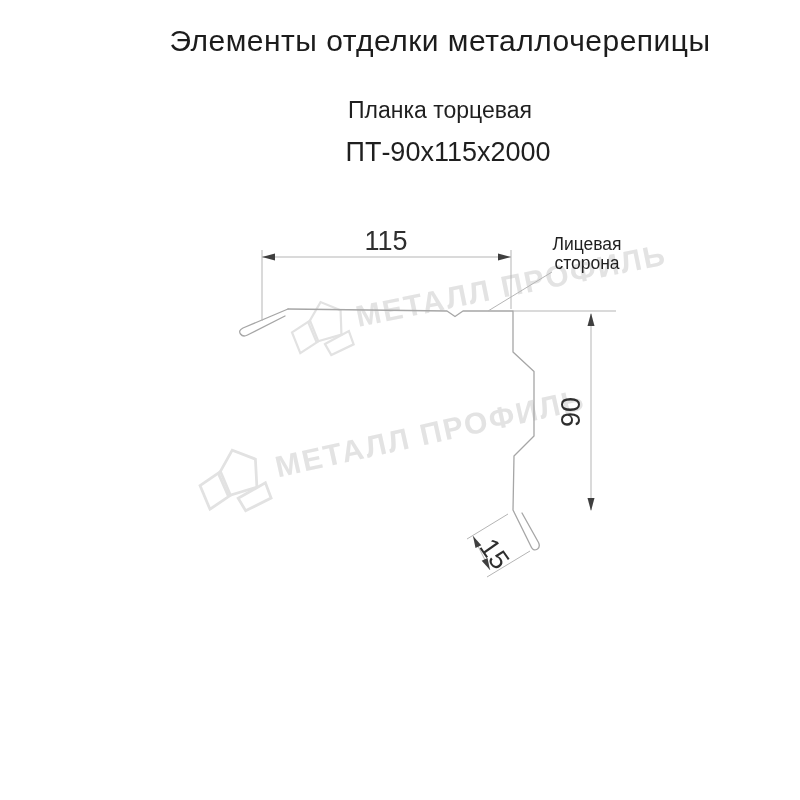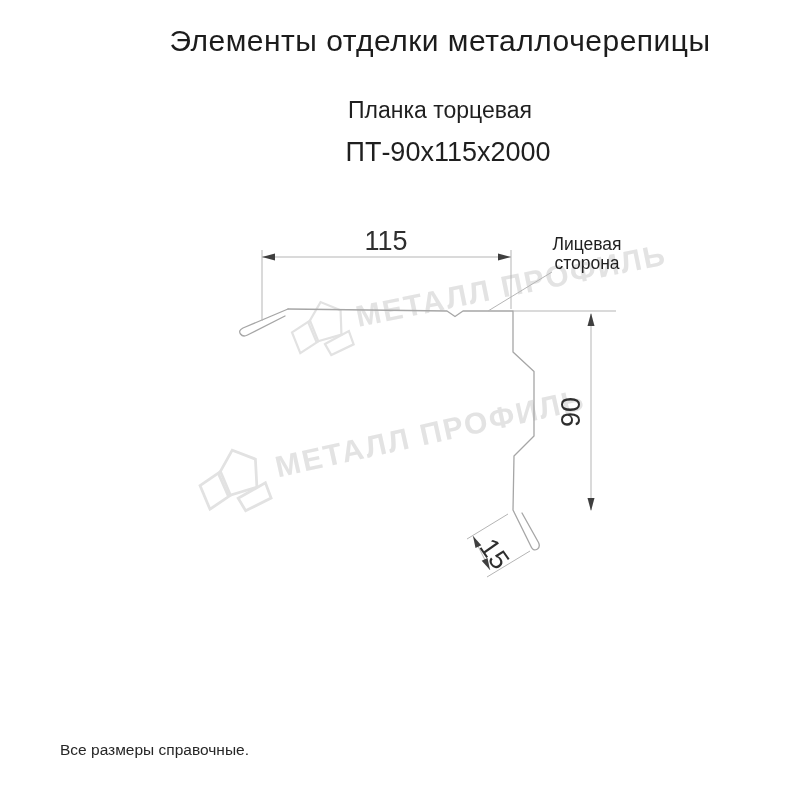--- a/index.html
+++ b/index.html
@@ -85,16 +85,15 @@
     </g>
 
     <g>
       <line class="thin" x1="448" y1="311" x2="512" y2="272"></line>
       <text class="lbl" x="547" y="250" text-anchor="middle">Лицевая</text>
       <text class="lbl" x="547" y="269" text-anchor="middle">сторона</text>
     </g>
   </svg>
 
   <div class="footer">
-    <div>Все размеры справочные.</div>
   </div>
 
 </div>
 
 </body></html>

